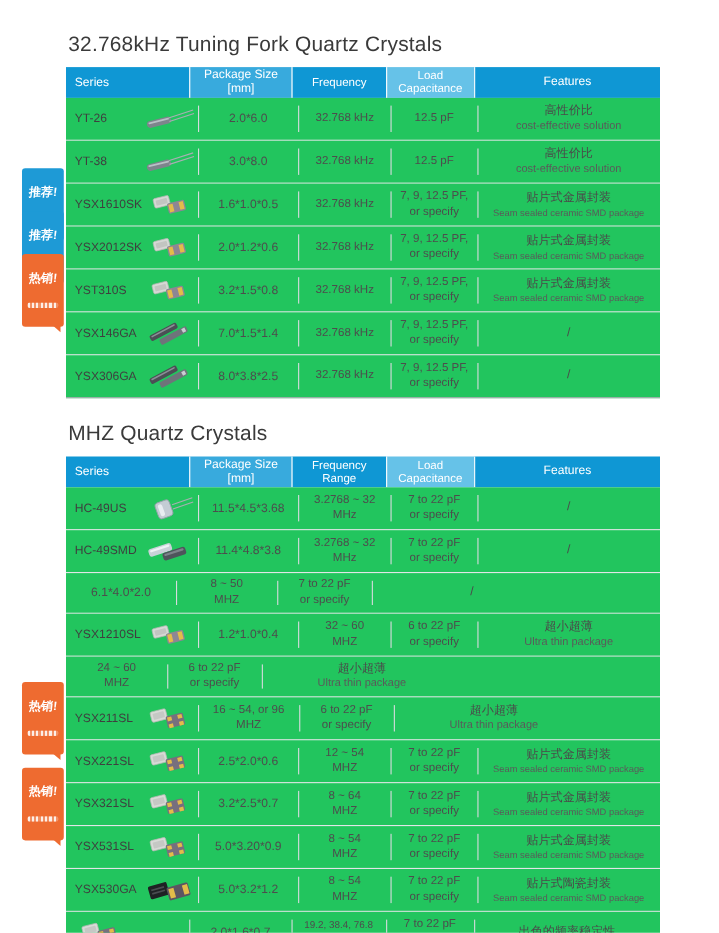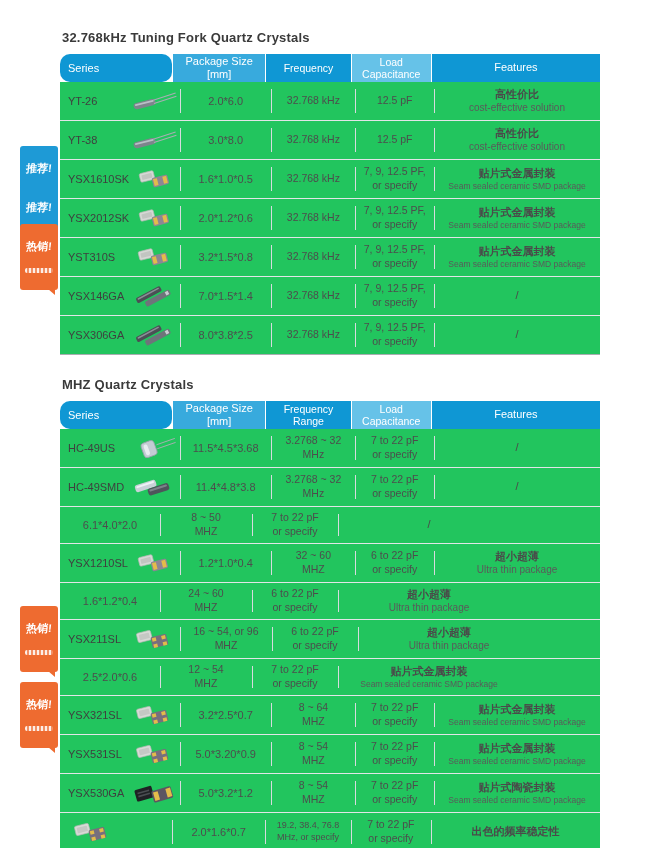--- a/index.html
+++ b/index.html
@@ -5,21 +5,21 @@
   html,body{margin:0;padding:0;}
   body{
     width:654px;height:848px;box-sizing:border-box;
     padding:30px 54px 0 60px;overflow:hidden;
     background:#ffffff;
     font-family:"Liberation Sans",sans-serif;
     -webkit-font-smoothing:antialiased;
   }
   .section{margin:0 0 22px 0;position:relative;}
   .section-title{
-    font-size:13px;font-weight:bold;color:#3a3a3a;
+    font-size:19px;font-weight:normal;color:#3a3a3a;
     margin:0 0 9px 2px;letter-spacing:.2px;
   }
   .qtable{width:540px;}
   .thead{display:flex;height:28px;}
   .th{
     color:#fff;font-size:11px;line-height:1.15;
     display:flex;align-items:center;justify-content:center;
     text-align:center;white-space:pre-line;box-sizing:border-box;
   }
   .th + .th{border-left:1px solid #fff;}
@@ -33,30 +33,30 @@
   }
   .tbody .row:last-child{border-bottom:1px solid #a8adb0;}
   .cell{
     box-sizing:border-box;display:flex;align-items:center;justify-content:center;
     text-align:center;font-size:11px;color:#4d4d4d;white-space:pre-line;
     position:relative;padding:4px 2px;line-height:1.3;
   }
   .cell + .cell::before{
     content:"";position:absolute;left:0;top:7px;bottom:7px;width:1px;background:#d7dbde;
   }
-  .c-series{width:120px;justify-content:flex-start;padding-left:8px;gap:2px;border-radius:10px;}
+  .c-series{width:120px;justify-content:flex-start;padding-left:8px;gap:2px;}
   .c-package{width:100px;}
   .c-freq{width:92px;font-size:10.5px;}
   .c-freq.sm{font-size:9px;}
   .c-load{width:86px;font-size:10.5px;}
   .c-features{width:182px;flex-direction:column;justify-content:center;line-height:1.25;}
   .series-name{width:64px;text-align:left;font-size:11px;color:#3f3f3f;white-space:nowrap;}
   .photo{width:48px;height:30px;flex:none;display:inline-block;}
   .photo svg{width:100%;height:100%;display:block;}
-  .feat-zh{display:block;font-size:11px;color:#4a4a4a;font-weight:700;}
+  .feat-zh{display:block;font-size:11px;color:#4a4a4a;font-weight:400;}
   .feat-zh.slash{font-weight:400;}
   .feat-en{display:block;font-size:10px;color:#5a5a5a;white-space:nowrap;}
   .feat-en.xs{font-size:8.5px;}
   .badge{
     position:absolute;left:-40px;top:50%;transform:translateY(-50%);
     width:38px;padding:2px 0 3px;border-radius:3px;text-align:center;
     background:var(--bc);z-index:2;
   }
   .badge::after{
     content:"";position:absolute;right:3px;bottom:-5px;width:0;height:0;
@@ -343,21 +343,20 @@
     <div class="cell c-freq">32 ~ 60
 MHZ</div>
     <div class="cell c-load">6 to 22 pF
 or specify</div>
     <div class="cell c-features">
       <span class="feat-zh">超小超薄</span>
       <span class="feat-en">Ultra thin package</span>
     </div>
   </div>
         <div class="row">
-    <div class="cell c-package">1.6*1.2*0.4</div>
     <div class="cell c-freq">24 ~ 60
 MHZ</div>
     <div class="cell c-load">6 to 22 pF
 or specify</div>
     <div class="cell c-features">
       <span class="feat-zh">超小超薄</span>
       <span class="feat-en">Ultra thin package</span>
     </div>
   </div>
         <div class="row">
@@ -382,75 +381,90 @@
     <div class="cell c-freq">16 ~ 54, or 96
 MHZ</div>
     <div class="cell c-load">6 to 22 pF
 or specify</div>
     <div class="cell c-features">
       <span class="feat-zh">超小超薄</span>
       <span class="feat-en">Ultra thin package</span>
     </div>
   </div>
         <div class="row">
-    <div class="cell c-package">2.5*2.0*0.6</div>
-    <div class="cell c-freq">12 ~ 54
-MHZ</div>
-    <div class="cell c-load">7 to 22 pF
-or specify</div>
-    <div class="cell c-features">
-      <span class="feat-zh">贴片式金属封装</span>
-      <span class="feat-en xs">Seam sealed ceramic SMD package</span>
-    </div>
-  </div>
-        <div class="row">
-    <div class="cell c-series">
-      <span class="badge" style="--bc: #ee6b30;">
-        <span class="badge-text">热销!</span>
-        <span class="badge-sub"></span>
-      </span>
-      <span class="series-name">YSX321SL</span>
+    <div class="cell c-series">
+      
+      <span class="series-name">YSX221SL</span>
       <span class="photo"><svg viewBox="0 0 60 32">
                 <g transform="rotate(-14 30 16)">
                   <rect x="10" y="4" width="18" height="12" rx="2" fill="#d8dad6" stroke="#b6b9b5" stroke-width="0.8"></rect>
                   <rect x="12.5" y="6.5" width="13" height="7" rx="1" fill="#c5c8c4"></rect>
                   <rect x="26" y="13" width="20" height="14" rx="2" fill="#776f7e"></rect>
                   <rect x="27.5" y="14.5" width="5" height="4.5" fill="#e3bc4a"></rect>
                   <rect x="39.5" y="14.5" width="5" height="4.5" fill="#e3bc4a"></rect>
                   <rect x="27.5" y="22.5" width="5" height="4.5" fill="#e3bc4a"></rect>
                   <rect x="39.5" y="22.5" width="5" height="4.5" fill="#e3bc4a"></rect>
                 </g>
               </svg></span>
     </div>
-    <div class="cell c-package">3.2*2.5*0.7</div>
-    <div class="cell c-freq">8 ~ 64
+    <div class="cell c-package">2.5*2.0*0.6</div>
+    <div class="cell c-freq">12 ~ 54
 MHZ</div>
     <div class="cell c-load">7 to 22 pF
 or specify</div>
     <div class="cell c-features">
       <span class="feat-zh">贴片式金属封装</span>
       <span class="feat-en xs">Seam sealed ceramic SMD package</span>
     </div>
   </div>
         <div class="row">
     <div class="cell c-series">
-      
-      <span class="series-name">YSX531SL</span>
+      <span class="badge" style="--bc: #ee6b30;">
+        <span class="badge-text">热销!</span>
+        <span class="badge-sub"></span>
+      </span>
+      <span class="series-name">YSX321SL</span>
       <span class="photo"><svg viewBox="0 0 60 32">
                 <g transform="rotate(-14 30 16)">
                   <rect x="10" y="4" width="18" height="12" rx="2" fill="#d8dad6" stroke="#b6b9b5" stroke-width="0.8"></rect>
                   <rect x="12.5" y="6.5" width="13" height="7" rx="1" fill="#c5c8c4"></rect>
                   <rect x="26" y="13" width="20" height="14" rx="2" fill="#776f7e"></rect>
                   <rect x="27.5" y="14.5" width="5" height="4.5" fill="#e3bc4a"></rect>
                   <rect x="39.5" y="14.5" width="5" height="4.5" fill="#e3bc4a"></rect>
                   <rect x="27.5" y="22.5" width="5" height="4.5" fill="#e3bc4a"></rect>
                   <rect x="39.5" y="22.5" width="5" height="4.5" fill="#e3bc4a"></rect>
                 </g>
               </svg></span>
     </div>
+    <div class="cell c-package">3.2*2.5*0.7</div>
+    <div class="cell c-freq">8 ~ 64
+MHZ</div>
+    <div class="cell c-load">7 to 22 pF
+or specify</div>
+    <div class="cell c-features">
+      <span class="feat-zh">贴片式金属封装</span>
+      <span class="feat-en xs">Seam sealed ceramic SMD package</span>
+    </div>
+  </div>
+        <div class="row">
+    <div class="cell c-series">
+      
+      <span class="series-name">YSX531SL</span>
+      <span class="photo"><svg viewBox="0 0 60 32">
+                <g transform="rotate(-14 30 16)">
+                  <rect x="10" y="4" width="18" height="12" rx="2" fill="#d8dad6" stroke="#b6b9b5" stroke-width="0.8"></rect>
+                  <rect x="12.5" y="6.5" width="13" height="7" rx="1" fill="#c5c8c4"></rect>
+                  <rect x="26" y="13" width="20" height="14" rx="2" fill="#776f7e"></rect>
+                  <rect x="27.5" y="14.5" width="5" height="4.5" fill="#e3bc4a"></rect>
+                  <rect x="39.5" y="14.5" width="5" height="4.5" fill="#e3bc4a"></rect>
+                  <rect x="27.5" y="22.5" width="5" height="4.5" fill="#e3bc4a"></rect>
+                  <rect x="39.5" y="22.5" width="5" height="4.5" fill="#e3bc4a"></rect>
+                </g>
+              </svg></span>
+    </div>
     <div class="cell c-package">5.0*3.20*0.9</div>
     <div class="cell c-freq">8 ~ 54
 MHZ</div>
     <div class="cell c-load">7 to 22 pF
 or specify</div>
     <div class="cell c-features">
       <span class="feat-zh">贴片式金属封装</span>
       <span class="feat-en xs">Seam sealed ceramic SMD package</span>
     </div>
   </div>

